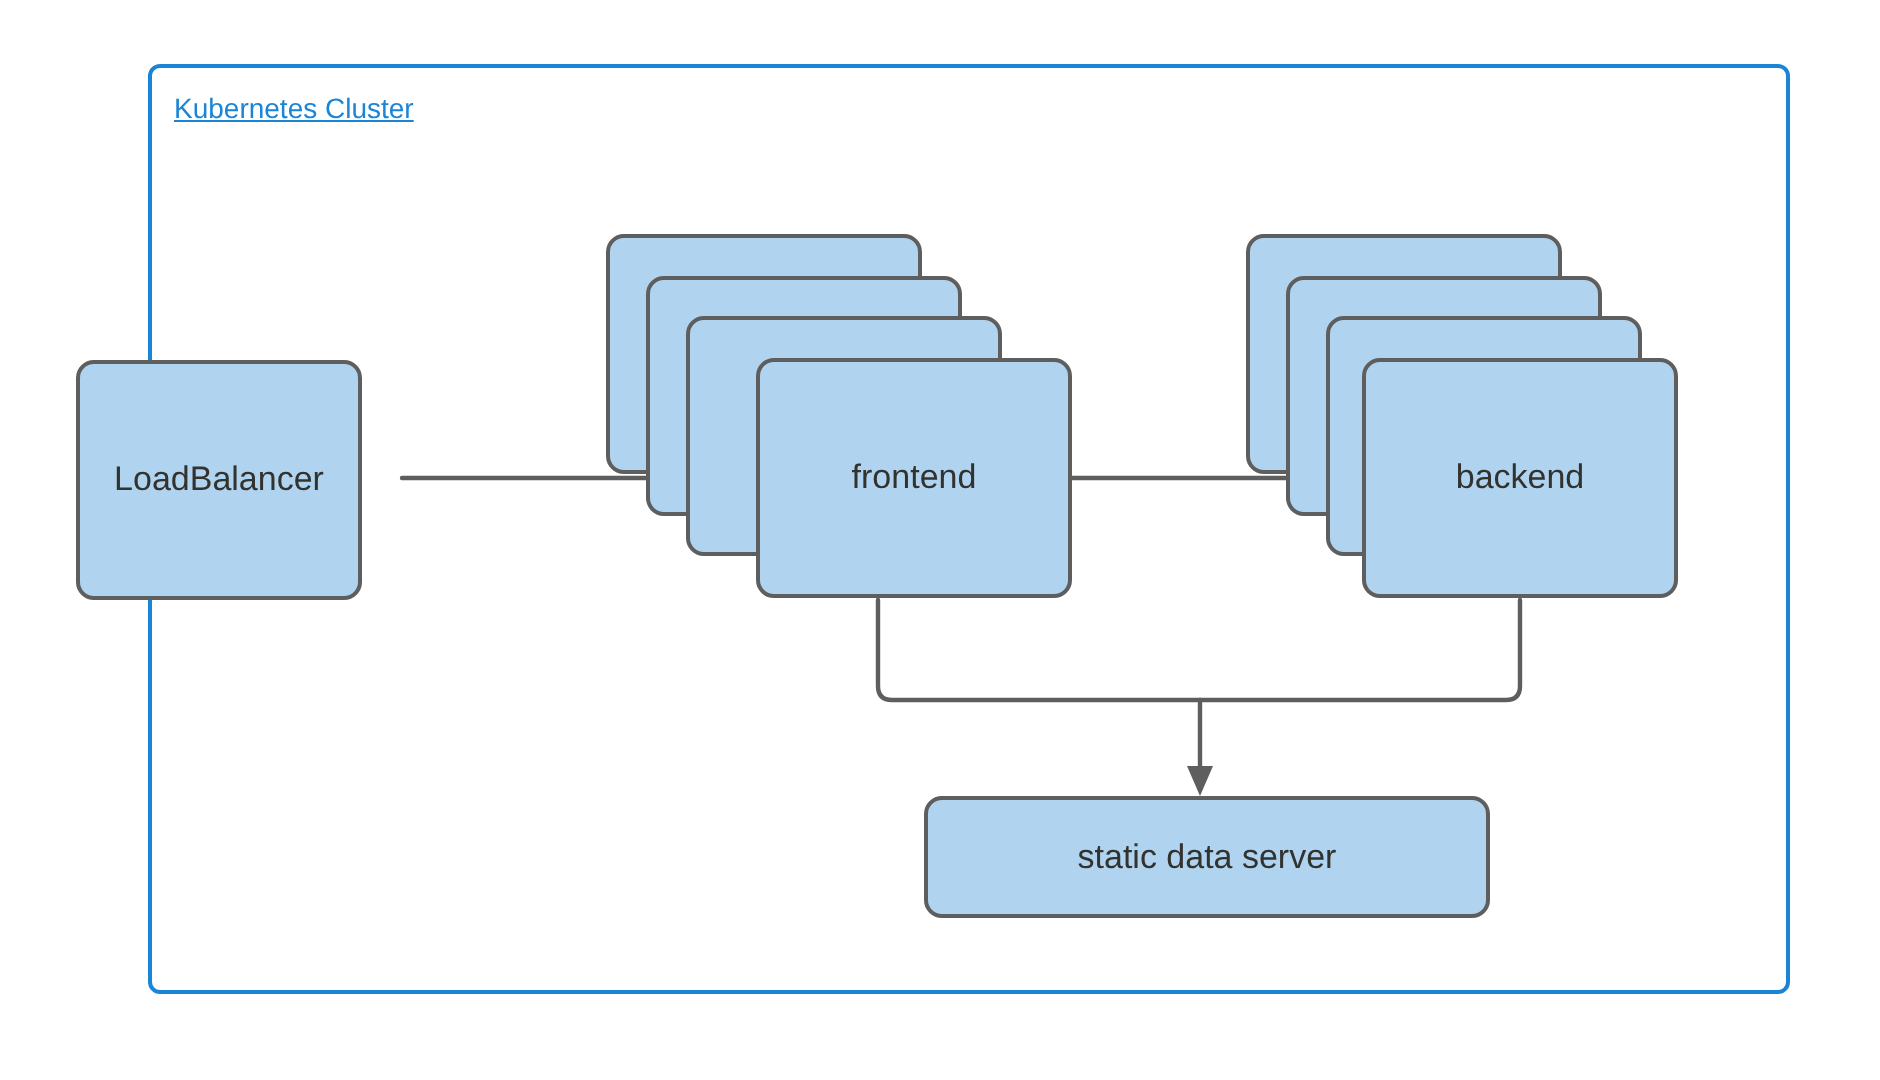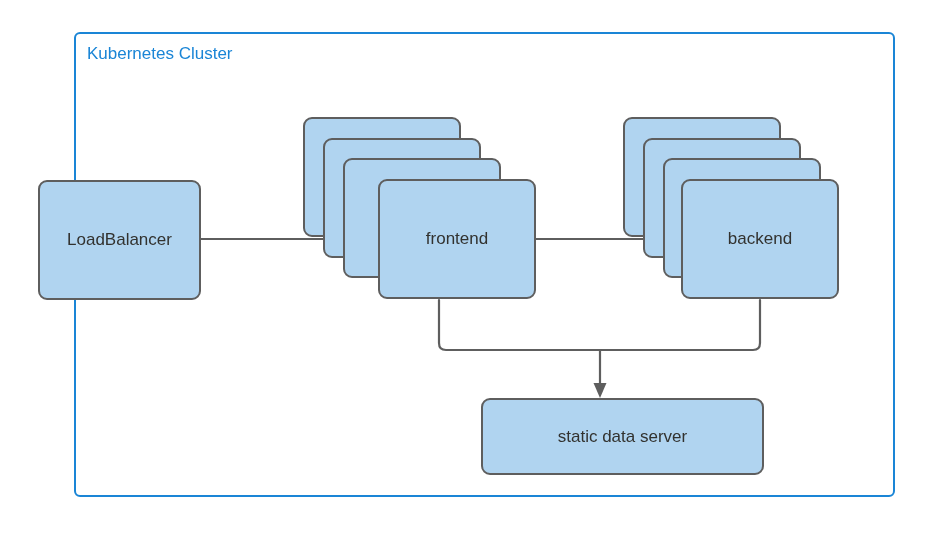--- a/index.html
+++ b/index.html
@@ -28,24 +28,25 @@
     height: 465px;
     border: 2px solid #1a85d6;
     border-radius: 6px;
     box-sizing: border-box;
     background: transparent;
   }
   .cluster-label {
     position: absolute;
     left: 87px;
     top: 44px;
-    font-size: 17px;
+    font-size: 14px;
     color: #1a85d6;
     white-space: nowrap;
     line-height: 20px;
+    text-decoration: underline;
   }
   
   .node {
     position: absolute;
     box-sizing: border-box;
     background: #b0d4f0;
     border: 2.5px solid #5e5e5e;
     border-radius: 9px;
     display: flex;
     align-items: center;
@@ -99,35 +100,35 @@
     <polygon class="edge-head" points="682,239 667,232.5 667,245.5"></polygon>
 
     <path class="edge-path" d="M 439 300 L 439 343 Q 439 350 446 350 L 600 350"></path>
 
     <path class="edge-path" d="M 760 300 L 760 343 Q 760 350 753 350 L 600 350"></path>
 
     <path class="edge-path" d="M 600 350 L 600 388"></path>
     <polygon class="edge-head" points="600,398 593.5,383 606.5,383"></polygon>
   </svg>
 
-  <div class="node" style="left:38px; top:180px; width:163px; height:120px;align-items:center;">
+  <div class="node" style="left:38px; top:180px; width:143px; height:120px;align-items:center;">
     <span>LoadBalancer</span>
   </div>
 
   <div class="stack-layer" style="left:303px; top:117px; width:158px; height:120px;"></div>
   <div class="stack-layer" style="left:323px; top:138px; width:158px; height:120px;"></div>
   <div class="stack-layer" style="left:343px; top:158px; width:158px; height:120px;"></div>
   <div class="node" style="left:362px; top:179px; width:158px; height:120px;margin-left:16px;">
     <span>frontend</span>
   </div>
 
   <div class="stack-layer" style="left:623px; top:117px; width:158px; height:120px;"></div>
   <div class="stack-layer" style="left:643px; top:138px; width:158px; height:120px;"></div>
   <div class="stack-layer" style="left:663px; top:158px; width:158px; height:120px;"></div>
   <div class="node" style="left:681px; top:179px; width:158px; height:120px;">
     <span>backend</span>
   </div>
 
-  <div class="node" style="left:481px; top:398px; width:283px; height:77px;justify-content:center;">
+  <div class="node" style="left:462px; top:398px; width:283px; height:61px;justify-content:center;">
     <span>static data server</span>
   </div>
 
 </div>
 
 </body></html>

